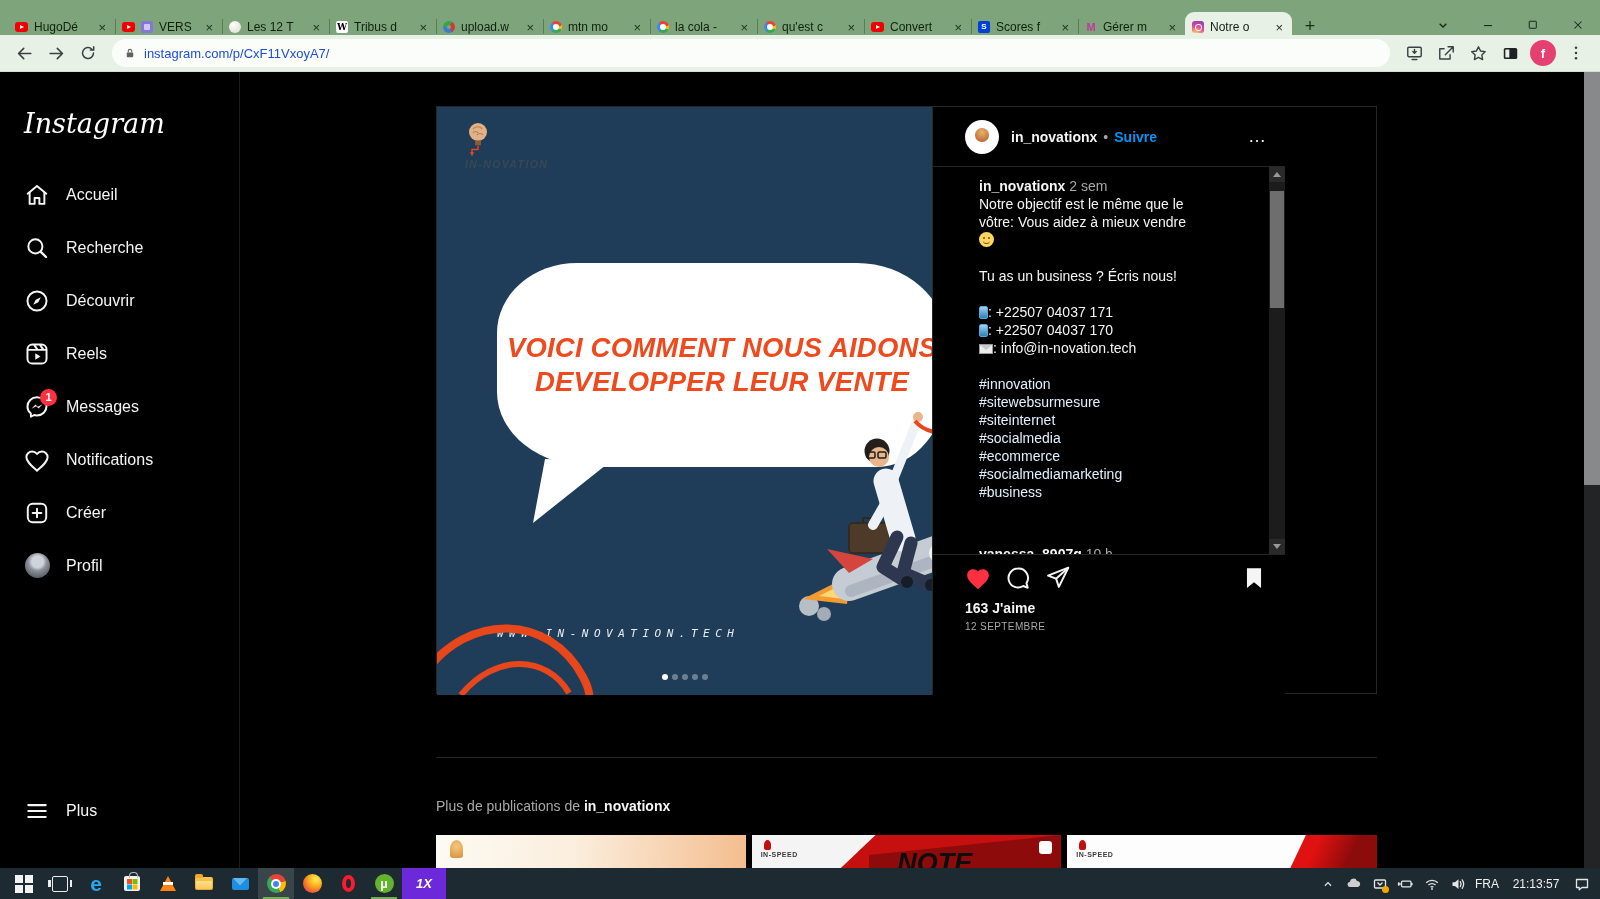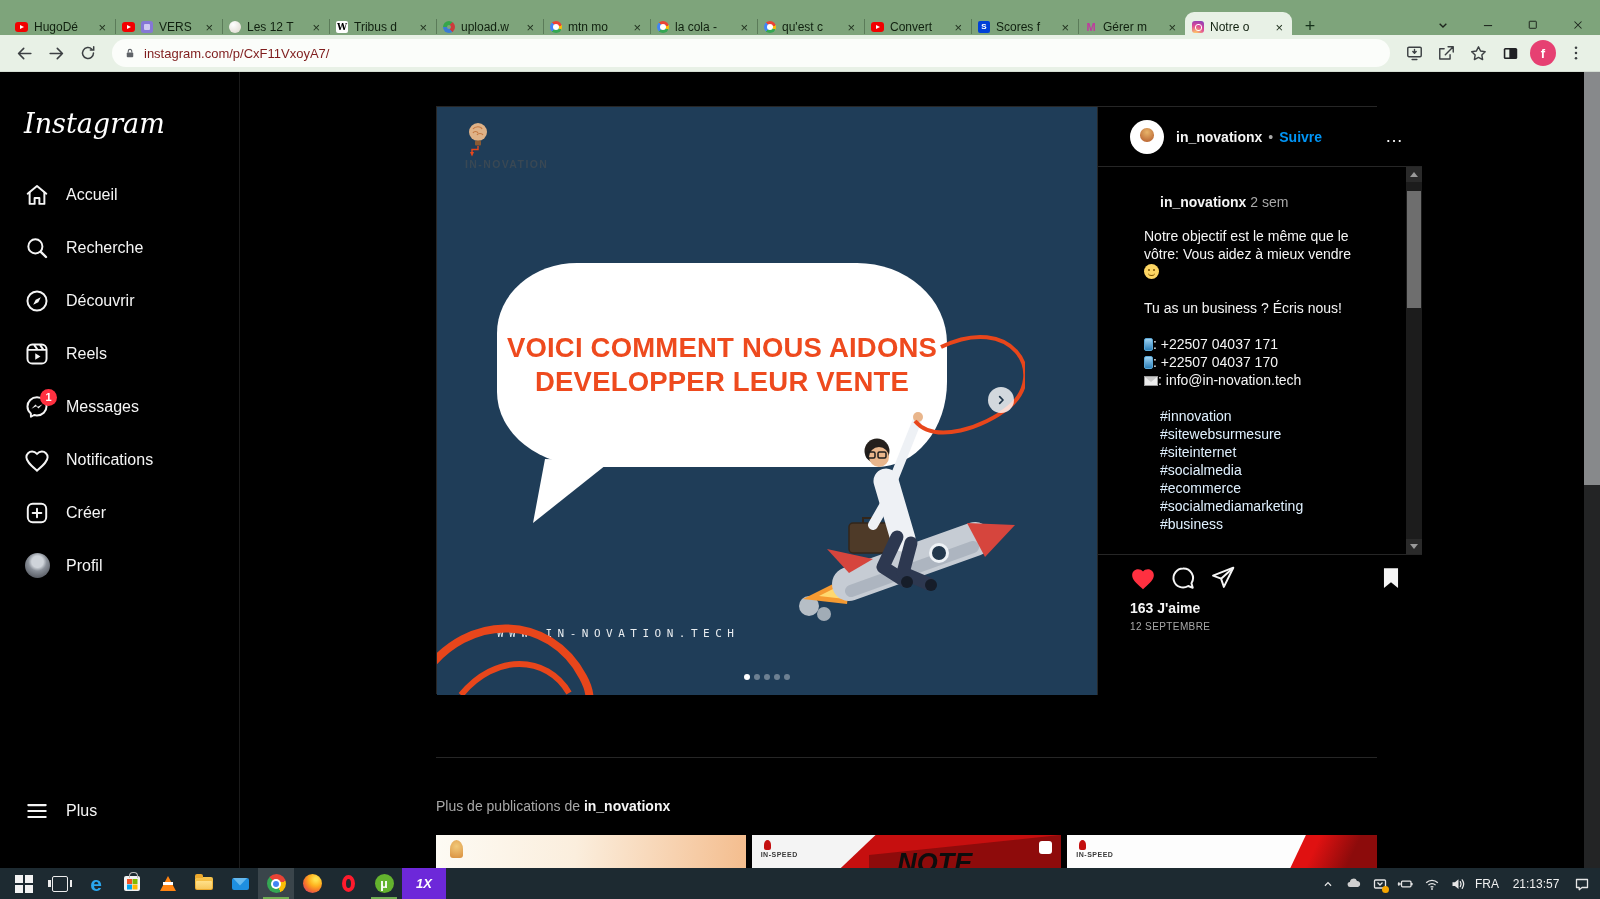--- a/index.html
+++ b/index.html
@@ -30,38 +30,38 @@
   .gradient-m-icon{color:#c1399f;font:800 11px/12px "Liberation Sans",sans-serif;text-align:center;}
   .instagram-icon{border-radius:3px;background:radial-gradient(circle at 30% 110%,#fdc468 10%,#df4996 55%,#7a3bc1 100%);position:relative;}
   .instagram-icon::after{content:"";position:absolute;inset:2.5px;border:1.2px solid #fff;border-radius:3px;}
   .newtab{width:28px;height:28px;margin:0 0 2px 4px;display:flex;align-items:center;justify-content:center;font-size:18px;color:#15301a;}
   .wc{margin-left:auto;display:flex;height:35px;}
   .wcb{width:45px;height:35px;display:flex;align-items:center;justify-content:center;}
 
   .toolbar{position:absolute;left:0;top:35px;width:1600px;height:37px;background:#e8f1e6;display:flex;align-items:center;padding:0 8px;border-bottom:1px solid rgba(0,0,0,.08);}
   .tbtn{width:32px;height:32px;display:flex;align-items:center;justify-content:center;flex:none;}
   .urlbar{flex:1;height:28px;background:#fbfdfa;border-radius:14px;margin:0 8px;display:flex;align-items:center;padding:0 12px;}
-  .url{font-size:13px;color:#7f1d1d;margin-left:8px;}
+  .url{font-size:13px;color:#1d4ed8;margin-left:8px;}
   .chrome-avatar{width:26px;height:26px;border-radius:50%;background:#e64072;color:#fff;font-weight:700;font-size:13px;display:flex;align-items:center;justify-content:center;margin:0 4px;}
 
   
   .page{position:absolute;left:0;top:72px;width:1600px;height:796px;background:#000;}
 
   .ig-sidebar{position:absolute;left:0;top:0;width:240px;height:796px;border-right:1px solid #1b1b1b;}
   .ig-logo{position:absolute;left:24px;top:36px;font-family:"DejaVu Serif",serif;font-style:italic;font-size:27px;color:#fff;}
   .nav{position:absolute;left:0;top:96px;width:240px;}
   .nav-item{height:53px;display:flex;align-items:center;padding-left:24px;gap:16px;color:#f5f5f5;font-size:16px;cursor:pointer;}
   .nav-ico{width:26px;height:26px;position:relative;flex:none;display:flex;align-items:center;justify-content:center;}
   .badge{position:absolute;right:-7px;top:-5px;min-width:17px;height:17px;border-radius:9px;background:#ff3040;color:#fff;font-size:11px;font-weight:700;display:flex;align-items:center;justify-content:center;padding:0 3px;}
   .profile-avatar{width:25px;height:25px;border-radius:50%;background:radial-gradient(circle at 50% 35%,#cfd4da 0 28%,#8a9099 45%,#3c3f46 100%);}
   .plus-row{position:absolute;left:24px;bottom:44px;display:flex;align-items:center;gap:16px;color:#f5f5f5;font-size:16px;cursor:pointer;}
 
   
   .card{position:absolute;left:436px;top:34px;width:941px;height:588px;border:1px solid #262626;background:#000;display:flex;}
-  .pimg{position:relative;width:660px;height:588px;background:#1f3d58;overflow:hidden;flex:none;}
+  .pimg{position:relative;width:495px;height:588px;background:#1f3d58;overflow:hidden;flex:none;font-style:italic;}
   .brand{position:absolute;left:28px;top:14px;z-index:2;display:flex;flex-direction:column;}
   .brand-text{font-size:10.5px;font-weight:700;letter-spacing:1.4px;color:#394854;margin-top:1px;}
   .bubble{position:absolute;left:60px;top:156px;width:450px;height:204px;background:#fff;border-radius:80px 90px 70px 95px / 70px 80px 85px 75px;z-index:1;}
   .headline{position:absolute;left:60px;top:156px;width:450px;height:204px;display:flex;flex-direction:column;align-items:center;justify-content:center;z-index:2;font-weight:800;font-size:27.5px;line-height:34px;color:#ee4a1e;text-align:center;letter-spacing:.2px;}
   .img-overlay{position:absolute;left:0;top:0;z-index:3;}
   .website{position:absolute;left:60px;top:520px;z-index:2;font-family:"DejaVu Sans Mono",monospace;font-size:11px;letter-spacing:5.5px;color:#e8ecef;}
   .next-btn{position:absolute;left:551px;top:280px;width:26px;height:26px;border-radius:50%;background:rgba(255,255,255,.8);display:flex;align-items:center;justify-content:center;z-index:4;cursor:pointer;}
   .dots{position:absolute;left:0;right:0;top:567px;display:flex;justify-content:center;gap:4px;z-index:4;}
   .dot{width:6px;height:6px;border-radius:50%;background:rgba(255,255,255,.35);}
   .dot.on{background:#fff;}
@@ -75,21 +75,21 @@
   .uname{font-size:14px;font-weight:700;color:#f5f5f5;}
   .sep{color:#a8a8a8;margin:0 6px;font-size:14px;}
   .follow{color:#0095f6;font-weight:700;font-size:14px;cursor:pointer;}
   .pmenu{margin-left:auto;color:#f5f5f5;font-size:18px;letter-spacing:1px;cursor:pointer;}
   .comments{flex:none;height:387px;position:relative;overflow:hidden;padding:10px 54px 0 32px;}
   .crow{display:flex;margin-bottom:4px;}
   .cava{flex:none;margin-right:14px;}
   .cbody{font-size:14px;line-height:18px;color:#f5f5f5;width:224px;}
   .gray{color:#a8a8a8;font-weight:400;}
   .cap-p{margin:0 0 18px 0;}
-  .cap-p.tight{margin:16px;}
+  .cap-p.tight{margin:0;}
   .hash{color:#e0f1ff;}
   .contact-line{display:block;}
   .v-avatar{width:33px;height:33px;border-radius:50%;background:radial-gradient(circle at 50% 38%,#caa06c 0 30%,#6f4f33 55%,#2f4f3a 100%);}
   .emoji-hug{width:15px;height:15px;border-radius:50%;background:#fdd663;display:inline-block;vertical-align:-2px;position:relative;}
   .emoji-hug::before{content:"";position:absolute;left:4px;top:5px;width:2px;height:2px;border-radius:50%;background:#7a4f00;box-shadow:5px 0 0 #7a4f00;}
   .emoji-hug::after{content:"";position:absolute;left:4px;top:7px;width:7px;height:4px;border-bottom:1.5px solid #7a4f00;border-radius:0 0 6px 6px;}
   .emoji-phone{width:9px;height:13px;border:1px solid #5aa7d6;border-radius:2px;background:linear-gradient(#9fd3f2,#2c7fb8);display:inline-block;vertical-align:-2px;}
   .emoji-mail{width:14px;height:10px;background:#ececec;border:1px solid #9a9a9a;display:inline-block;position:relative;vertical-align:-1px;}
   .emoji-mail::before{content:"";position:absolute;left:0;top:0;border-left:6.5px solid transparent;border-right:6.5px solid transparent;border-top:5px solid #c9c9c9;}
   

